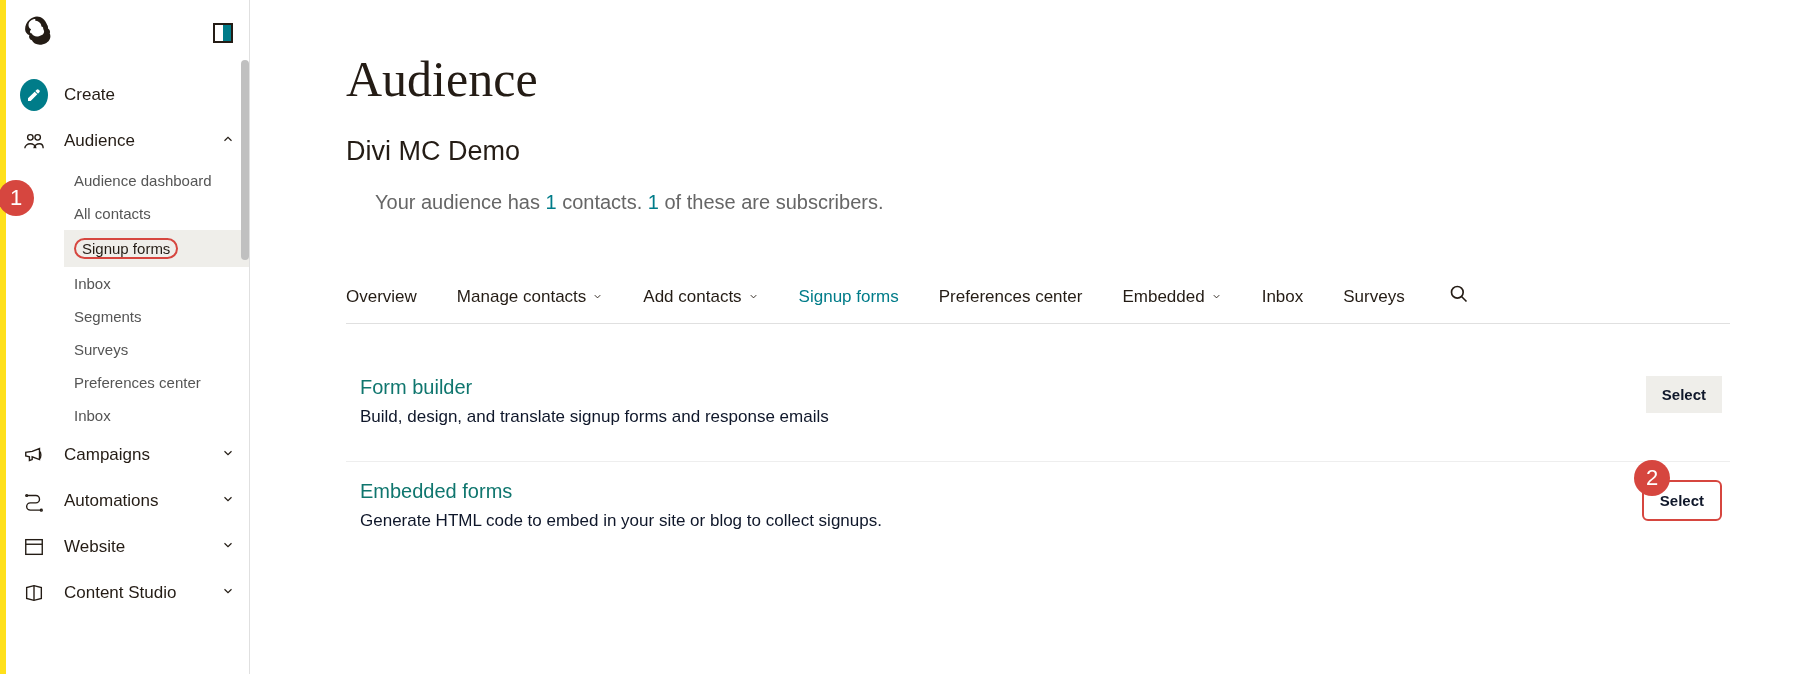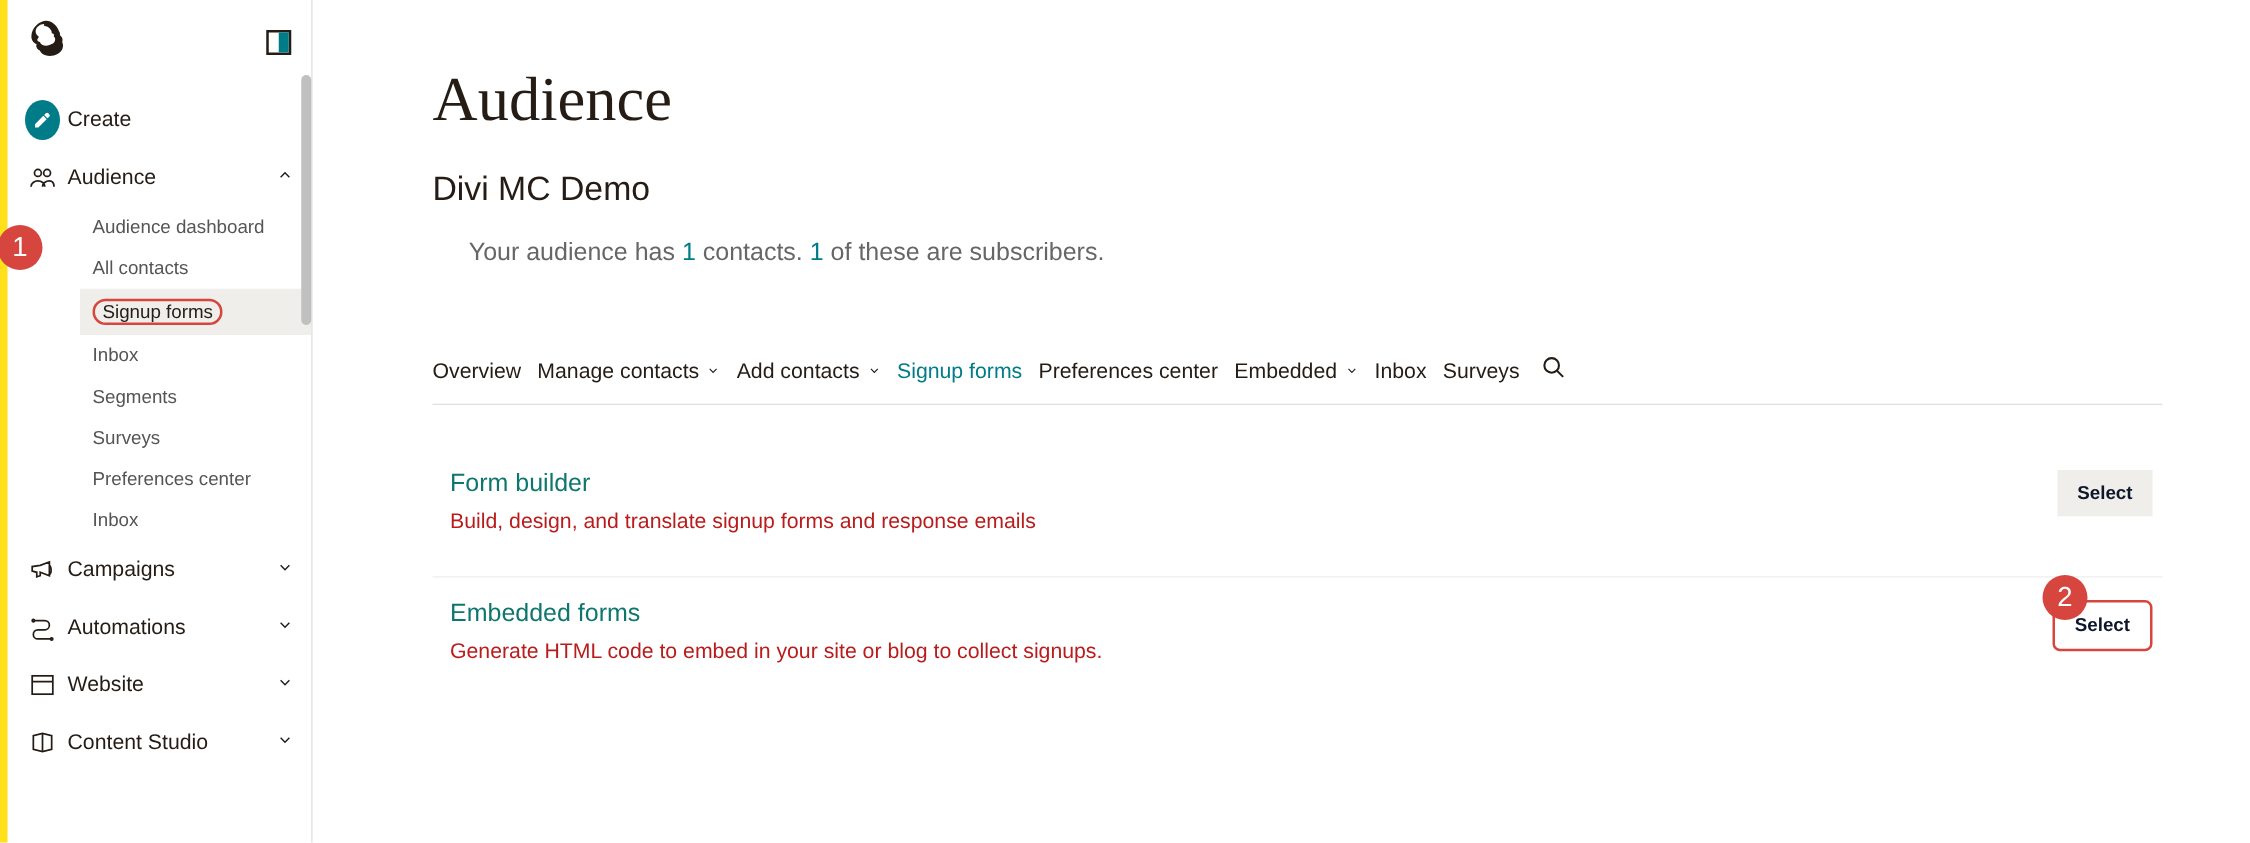--- a/index.html
+++ b/index.html
@@ -5,47 +5,47 @@
 * { margin: 0; padding: 0; box-sizing: border-box; }
 body { font-family: -apple-system, BlinkMacSystemFont, "Segoe UI", Helvetica, Arial, sans-serif; color: #241c15; background: #fff; border-left: 6px solid #ffe01b; width: 1800px; height: 674px; overflow: hidden; }
 .app { display: flex; height: 100%; }
 .sidebar { width: 244px; border-right: 1px solid #e0e0e0; display: flex; flex-direction: column; position: relative; }
 .sidebar-header { display: flex; align-items: center; justify-content: space-between; padding: 14px 16px 16px 14px; }
 .logo svg { width: 34px; height: 34px; }
 .panel-toggle { width: 20px; height: 20px; border: 2px solid #241c15; display: flex; }
 .panel-toggle .half { flex: 1; }
 .panel-toggle .half.filled { background: #007C89; }
 .nav { padding: 4px 0; overflow: auto; flex: 1; }
-.nav-row { display: flex; align-items: center; padding: 9px 14px; gap: 6px; cursor: pointer; }
+.nav-row { display: flex; align-items: center; padding: 9px 14px; gap: 16px; cursor: pointer; }
 .nav-row .icon-slot { width: 28px; height: 28px; display: flex; align-items: center; justify-content: center; }
 .create-icon { width: 32px; height: 32px; border-radius: 50%; background: #007C89; display: flex; align-items: center; justify-content: center; }
 .create-icon svg { width: 16px; height: 16px; fill: #fff; }
 .nav-row .label { font-size: 17px; color: #241c15; flex: 1; }
 .chevron { margin-left: auto; }
 .chevron svg { width: 14px; height: 14px; stroke: #241c15; stroke-width: 2; fill: none; }
 .subnav { padding-left: 58px; }
 .subnav .sub-item { padding: 8px 10px; font-size: 15px; color: #555; cursor: pointer; }
 .subnav .sub-item.active { background: #efeeea; }
 .highlight-red { border: 2px solid #d6463f; border-radius: 12px; padding: 0 6px; display: inline-block; color: #241c15; }
 .scrollbar-fake { position: absolute; right: 0; top: 60px; width: 8px; height: 200px; background: #c0c0c0; border-radius: 4px; }
 .content { flex: 1; padding: 50px 70px 0 96px; position: relative; }
 .page-title { font-family: Georgia, 'Times New Roman', serif; font-size: 50px; font-weight: 400; margin-bottom: 28px; }
 .subtitle { font-size: 27px; font-weight: 400; margin-bottom: 24px; }
 .stat-line { font-size: 20px; color: #666; margin-bottom: 70px; margin-left: 29px; }
 .stat-line .num { color: #007C89; font-weight: 500; }
-.tabs { display: flex; align-items: center; gap: 13px; border-bottom: 1px solid #e0e0e0; padding-bottom: 14px; }
+.tabs { display: flex; align-items: center; gap: 40px; border-bottom: 1px solid #e0e0e0; padding-bottom: 14px; }
 .tabs .tab { font-size: 17px; font-weight: 500; color: #241c15; cursor: pointer; display: flex; align-items: center; gap: 6px; }
 .tabs .tab.active { color: #007C89; }
 .tabs .tab.search { margin-left: 4px; }
 .tabs .tab.search svg { width: 20px; height: 20px; stroke: #241c15; stroke-width: 2; fill: none; }
 .tab-chevron svg { width: 11px; height: 11px; stroke: #241c15; stroke-width: 2; fill: none; }
 .forms-list { margin-top: 34px; }
 .form-row { display: flex; justify-content: space-between; align-items: flex-start; padding: 18px 8px 34px 14px; border-bottom: 1px solid #eee; }
 .form-row h3 { font-size: 20px; font-weight: 400; color: #0f766e; margin-bottom: 8px; }
-.form-row p { font-size: 17px; color: #b91c1c; }
+.form-row p { font-size: 17px; color: #0f172a; }
 .select-btn { background: #efeeea; border: none; padding: 10px 16px; font-size: 15px; font-weight: 700; color: #0f172a; cursor: pointer; }
 .select-btn.outlined { border: 2px solid #d6463f; border-radius: 6px; background: #fff; }
 .badge { position: absolute; width: 36px; height: 36px; border-radius: 50%; background: #d6463f; color: #fff; display: flex; align-items: center; justify-content: center; font-size: 22px; font-weight: 400; z-index: 10; }
 .badge-1 { left: -2px; top: 180px; }
 .badge-2 { right: 130px; top: 460px; }
 .nav-icon svg { width: 22px; height: 22px; stroke: #241c15; stroke-width: 1.5; fill: none; }
 </style>
 </head>
 <body>
 

